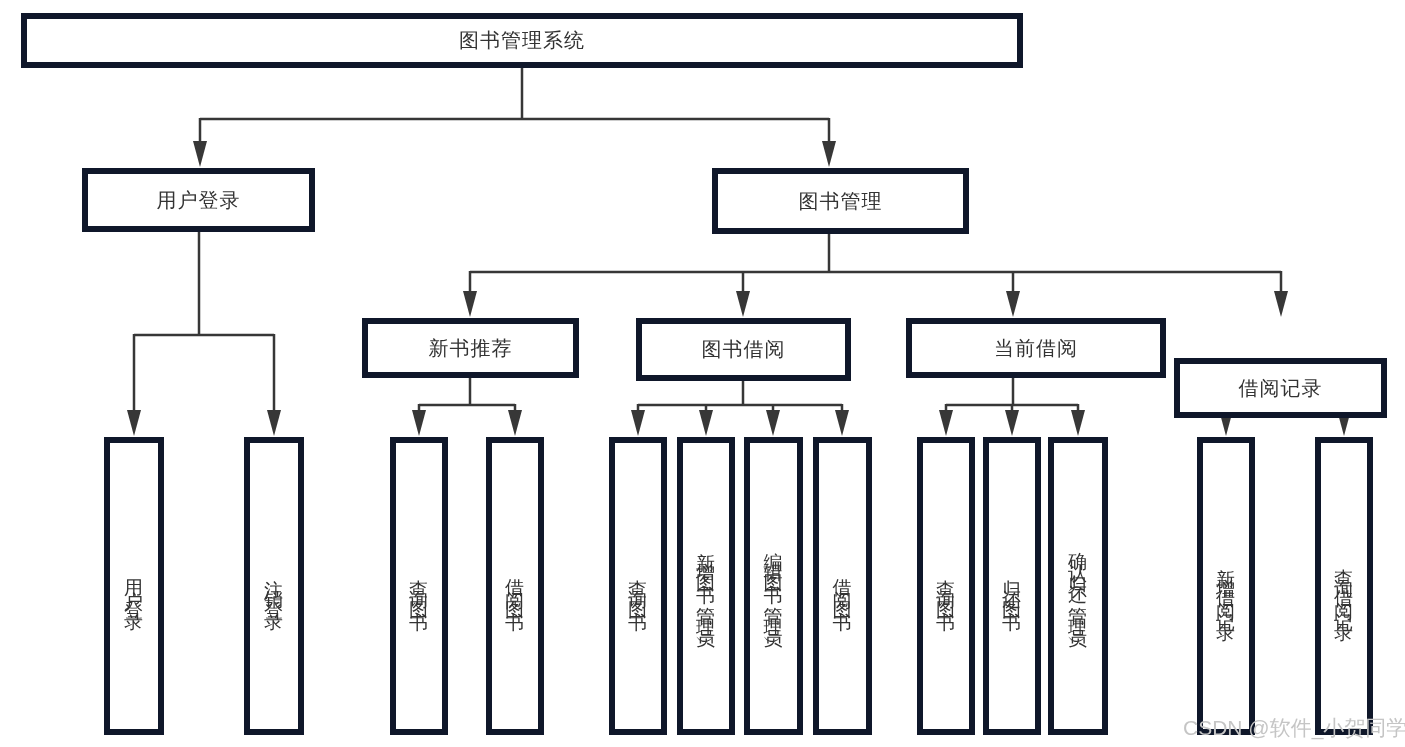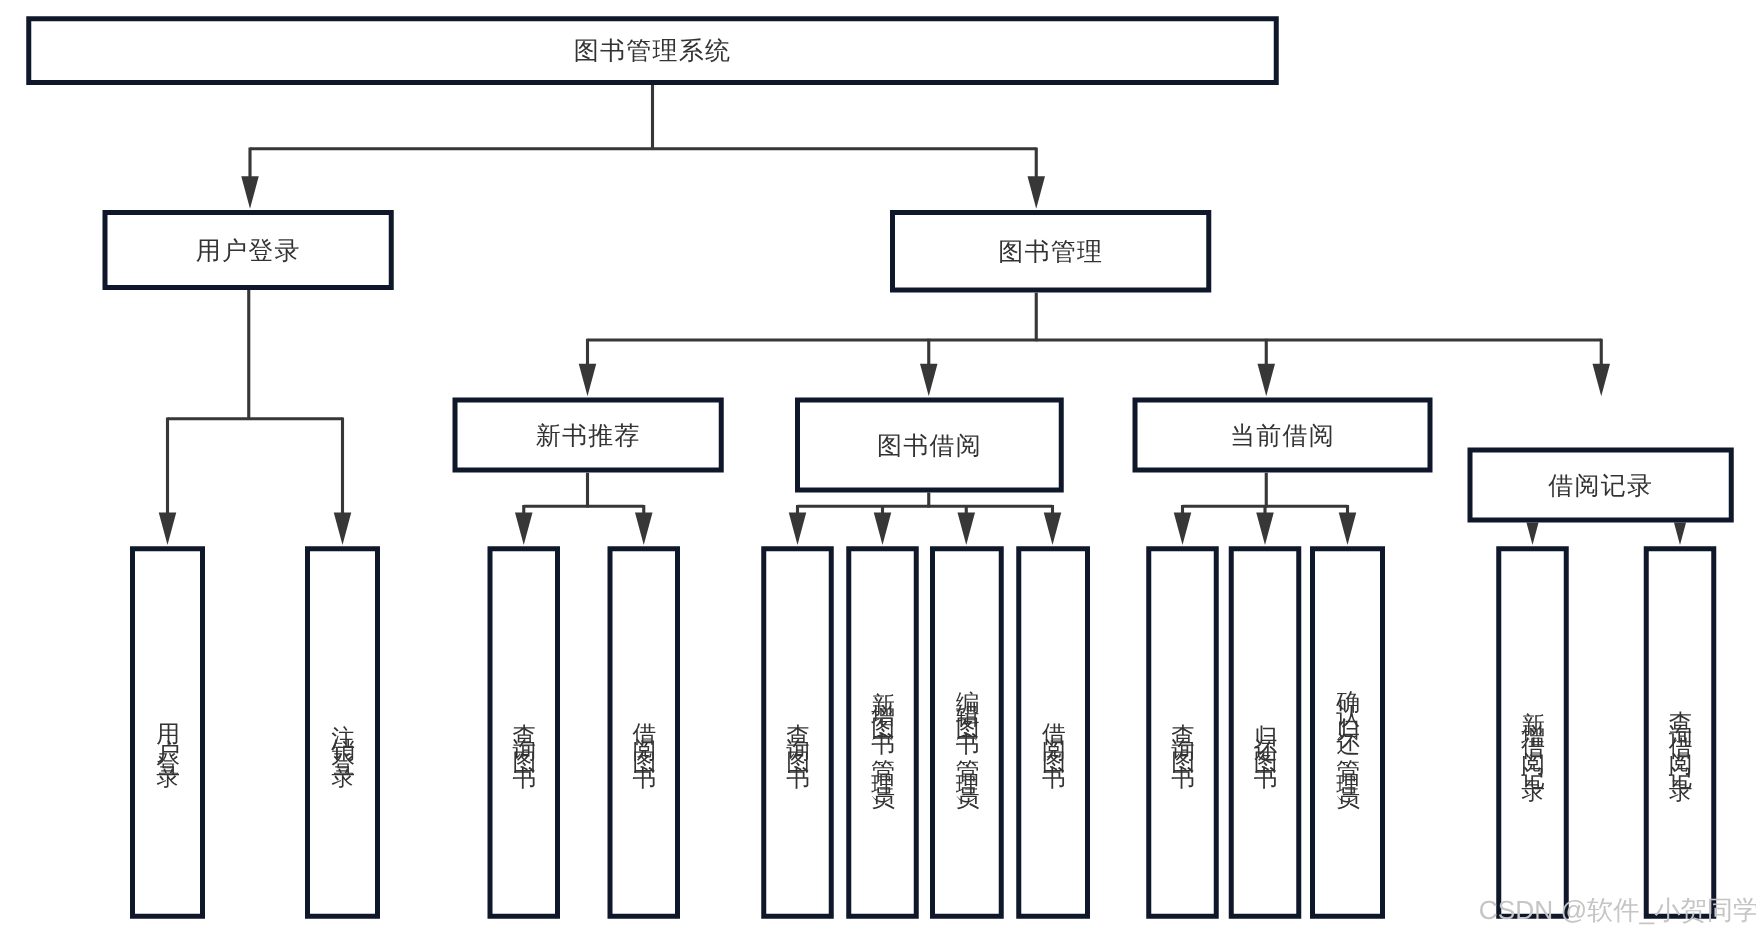--- a/index.html
+++ b/index.html
@@ -9,21 +9,21 @@
     height: 747px;
     background: #ffffff;
     font-family: "Liberation Sans", "DejaVu Sans", sans-serif;
     color: #333333;
     overflow: hidden;
   }
   svg.wires { position: absolute; left: 0; top: 0; z-index: 1; }
   .node {
     position: absolute;
     box-sizing: border-box;
-    border: 4px solid #0f172a;
+    border: 6px solid #0f172a;
     background: #ffffff;
     display: flex;
     align-items: center;
     justify-content: center;
     z-index: 2;
   }
   .node.h span {
     font-size: 20px;
     letter-spacing: 1px;
     white-space: nowrap;
@@ -123,24 +123,24 @@
   <div class="node h" style="left:82px; top:168px; width:233px; height:64px;">
     <span>用户登录</span>
   </div>
   <div class="node h" style="left:712px; top:168px; width:257px; height:66px;">
     <span>图书管理</span>
   </div>
 
   <div class="node h" style="left:362px; top:318px; width:217px; height:60px;">
     <span>新书推荐</span>
   </div>
-  <div class="node h" style="left:636px; top:318px; width:215px; height:76px;">
+  <div class="node h" style="left:636px; top:318px; width:215px; height:63px;">
     <span>图书借阅</span>
   </div>
-  <div class="node h" style="left:906px; top:318px; width:240px; height:60px;">
+  <div class="node h" style="left:906px; top:318px; width:260px; height:60px;">
     <span>当前借阅</span>
   </div>
   <div class="node h" style="left:1174px; top:318px; width:213px; height:60px;margin-top:40px;">
     <span>借阅记录</span>
   </div>
 
   <div class="node v" style="left:104px; top:437px; width:60px; height:298px;">
     <span>用户登录</span>
   </div>
   <div class="node v" style="left:244px; top:437px; width:60px; height:298px;">

